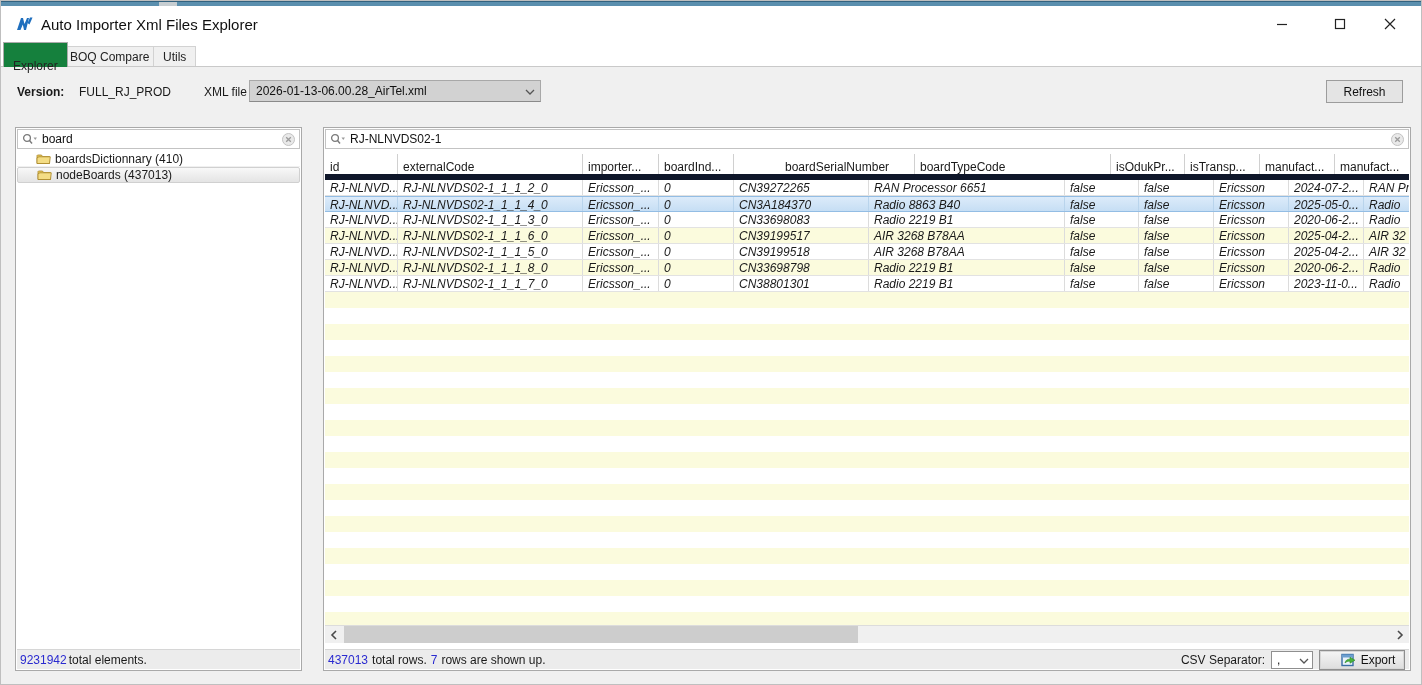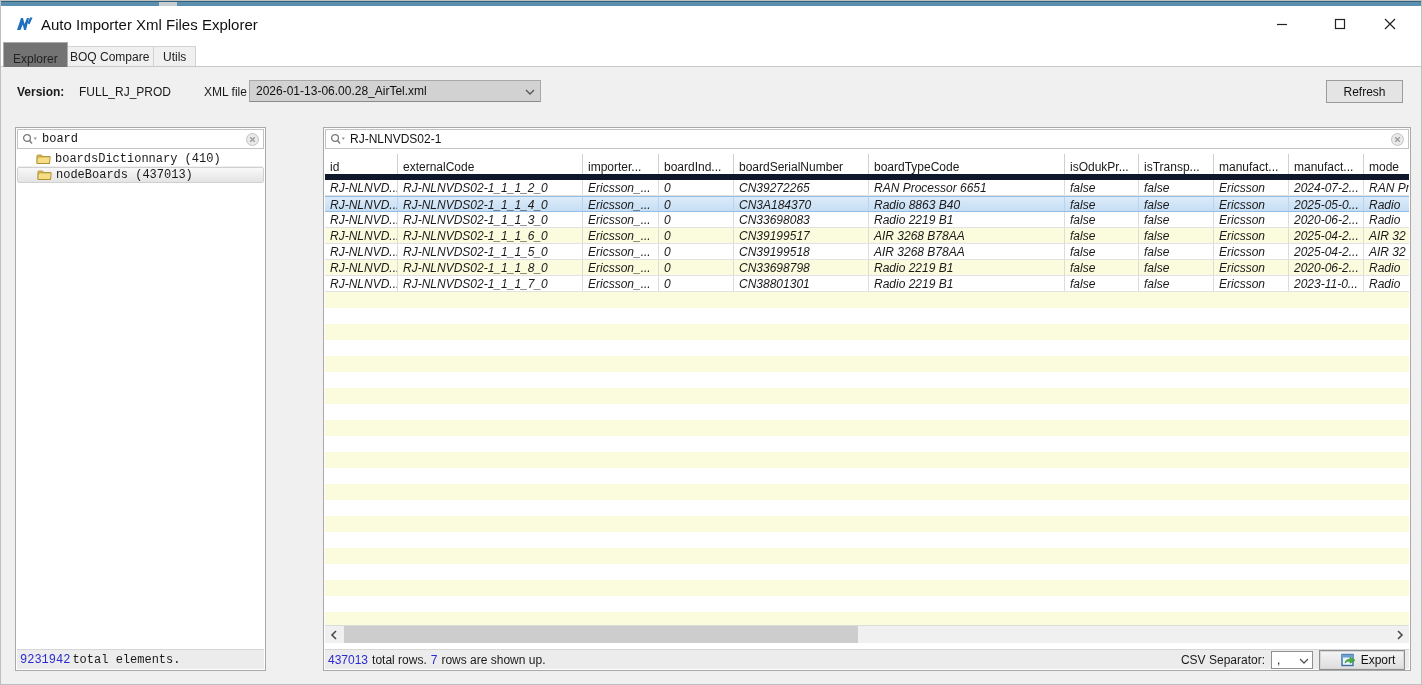--- a/index.html
+++ b/index.html
@@ -18,37 +18,37 @@
   .app-icon { position: absolute; left: 14px; top: 8px; width: 20px; height: 20px; }
   .title-text { position: absolute; left: 40px; top: 10px; font-size: 15px; color: #101010; }
   .win-btn { position: absolute; top: 0; width: 46px; height: 36px; display: flex; align-items: center; justify-content: center; color: #222; }
   .win-btn svg { display: block; }
   .btn-min { right: 116px; } .btn-max { right: 58px; } .btn-close { right: 8px; }
 
   
   .tabbar { position: absolute; left: 0; top: 41px; width: 100%; height: 25px; background: #ffffff; }
   .tabbar::after { content: ""; position: absolute; left: 0; bottom: 0; width: 100%; height: 1px; background: #c9c9c9; }
   .tab { position: absolute; bottom: 0; height: 21px; padding: 3px 9px 0; background: #f0f0f0; border: 1px solid #d2d2d2; border-bottom: none; color: #222; }
-  .tab.active { height: 25px; padding-top: 9px; background: #737373; border-color: #ababab; z-index: 2; }
+  .tab.active { height: 25px; padding-top: 16px; background: #15803d; border-color: #ababab; z-index: 2; }
   .tab-explorer { left: 2px; } .tab-boq { left: 59px; } .tab-utils { left: 152px; }
 
   
   .content { position: absolute; left: 0; top: 66px; width: 100%; bottom: 0; background: #f0f0f0; }
 
   
   .lbl-version { position: absolute; left: 16px; top: 18px; font-weight: bold; }
   .val-version { position: absolute; left: 78px; top: 18px; }
   .lbl-xmlfile { position: absolute; left: 203px; top: 18px; }
   .combo-xml { position: absolute; left: 248px; top: 13px; width: 292px; height: 22px; background: #d2d2d2; border: 1px solid #a8a8a8; border-bottom-color: #8a8a8a; padding: 3px 20px 0 6px; color: #111; overflow: hidden; white-space: nowrap; }
   .combo-chevron { position: absolute; right: 5px; top: 7px; width: 10px; height: 8px; }
   .btn-refresh { position: absolute; right: 18px; top: 13px; width: 77px; height: 23px; background: #e4e4e4; border: 1px solid #9c9c9c; text-align: center; padding-top: 4px; color: #111; }
 
   
   .panel { position: absolute; top: 60px; bottom: 13px; background: #ffffff; border: 1px solid #a9a9a9; }
-  .panel-left { left: 14px; width: 251px; font-family: Liberation Mono, monospace; }
+  .panel-left { left: 14px; width: 287px; }
   .panel-right { left: 322px; width: 1088px; }
 
   
   .searchbox { position: absolute; left: 1px; right: 1px; top: 1px; height: 20px; border: 1px solid #c3c3c3; background: #fff; display: flex; align-items: center; }
   .search-icon { width: 24px; flex: 0 0 24px; display: flex; align-items: center; justify-content: center; }
   .search-input { flex: 1; border: none; outline: none; font: inherit; color: #111; background: transparent; height: 16px; }
   .clear-icon { flex: 0 0 22px; display: flex; align-items: center; justify-content: center; }
 
   
   .tree { position: absolute; left: 1px; right: 1px; top: 23px; bottom: 21px; overflow: hidden; }
@@ -190,21 +190,21 @@
               <path d="M4.2 4.2 L8.8 8.8 M8.8 4.2 L4.2 8.8" stroke="#9b9b9b" stroke-width="1.3"></path>
             </svg>
         </span>
       </div>
 
       <div class="thead" id="thead">
           <div class="th" style="width: 73px;">id</div>
           <div class="th" style="width: 185px;">externalCode</div>
           <div class="th" style="width: 76px;">importer...</div>
           <div class="th" style="width: 75px;">boardInd...</div>
-          <div class="th" style="width: 135px;">boardSerialNumber</div>
+          <div class="th" style="width: 135px; margin-left: 46px;">boardSerialNumber</div>
           <div class="th" style="width: 196px;">boardTypeCode</div>
           <div class="th" style="width: 74px;">isOdukPr...</div>
           <div class="th" style="width: 75px;">isTransp...</div>
           <div class="th" style="width: 75px;">manufact...</div>
           <div class="th" style="width: 75px;">manufact...</div>
           <div class="th" style="width: 49px;">mode</div>
         </div>
       <div class="tbody" id="tbody">
           <div class="tr">
             <div class="td" style="width: 73px;">RJ-NLNVD...</div>

